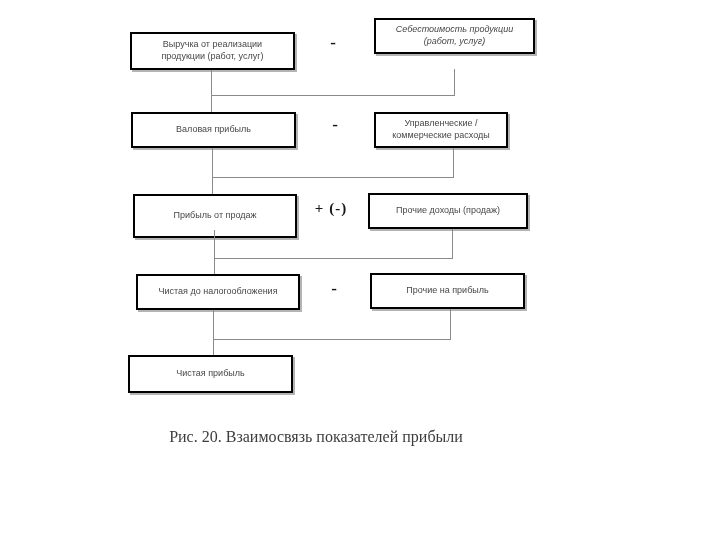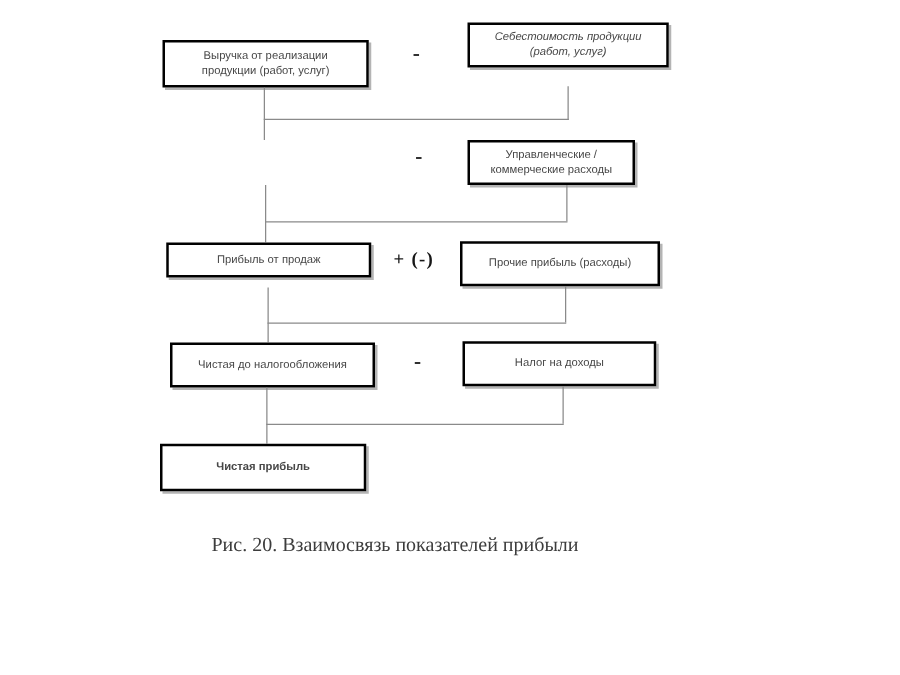--- a/index.html
+++ b/index.html
@@ -63,40 +63,41 @@
 <div id="canvas">
 
   <div class="box" style="left:130px; top:32px; width:165px; height:38px;">Выручка от реализации продукции (работ, услуг)</div>
   <div class="op op-minus" style="left:321px; top:33px;">-</div>
   <div class="box" style="left:374px; top:18px; width:161px; height:36px;font-style:italic;">Себестоимость продукции (работ, услуг)</div>
 
   <div class="vline" style="left:211px; top:70px; height:42px;"></div>
   <div class="vline" style="left:454px; top:69px; height:27px;"></div>
   <div class="hline" style="left:211px; top:95px; width:244px;"></div>
 
+  <div class="box" style="left:131px; top:112px; width:165px; height:36px;">Валовая прибыль</div>
   <div class="op op-minus" style="left:323px; top:115px;">-</div>
   <div class="box" style="left:374px; top:112px; width:134px; height:36px;">Управленческие / коммерческие расходы</div>
 
   <div class="vline" style="left:212px; top:148px; height:46px;"></div>
   <div class="vline" style="left:453px; top:148px; height:29px;"></div>
   <div class="hline" style="left:212px; top:177px; width:242px;"></div>
 
-  <div class="box" style="left:133px; top:194px; width:164px; height:28px;">Прибыль от продаж</div>
+  <div class="box" style="left:133px; top:194px; width:164px; height:44px;">Прибыль от продаж</div>
   <div class="op op-plusminus" style="left:301px; top:200px;">+ (-)</div>
-  <div class="box" style="left:368px; top:193px; width:160px; height:36px;">Прочие прибыль (расходы)</div>
+  <div class="box" style="left:368px; top:193px; width:160px; height:36px;">Прочие доходы (продаж)</div>
 
   <div class="vline" style="left:214px; top:230px; height:44px;"></div>
   <div class="vline" style="left:452px; top:229px; height:29px;"></div>
   <div class="hline" style="left:214px; top:258px; width:239px;"></div>
 
   <div class="box" style="left:136px; top:274px; width:164px; height:36px;">Чистая до налогообложения</div>
   <div class="op op-minus" style="left:322px; top:279px;">-</div>
-  <div class="box" style="left:370px; top:273px; width:155px; height:36px;">Налог на доходы</div>
+  <div class="box" style="left:370px; top:273px; width:155px; height:36px;">Прочие на прибыль</div>
 
   <div class="vline" style="left:213px; top:310px; height:45px;"></div>
   <div class="vline" style="left:450px; top:309px; height:30px;"></div>
   <div class="hline" style="left:213px; top:339px; width:238px;"></div>
 
-  <div class="box" style="left:128px; top:355px; width:165px; height:38px;font-weight:bold;">Чистая прибыль</div>
+  <div class="box" style="left:128px; top:355px; width:165px; height:38px;">Чистая прибыль</div>
 
   <div class="caption">Рис. 20. Взаимосвязь показателей прибыли</div>
 
 </div>
 
 </body></html>

